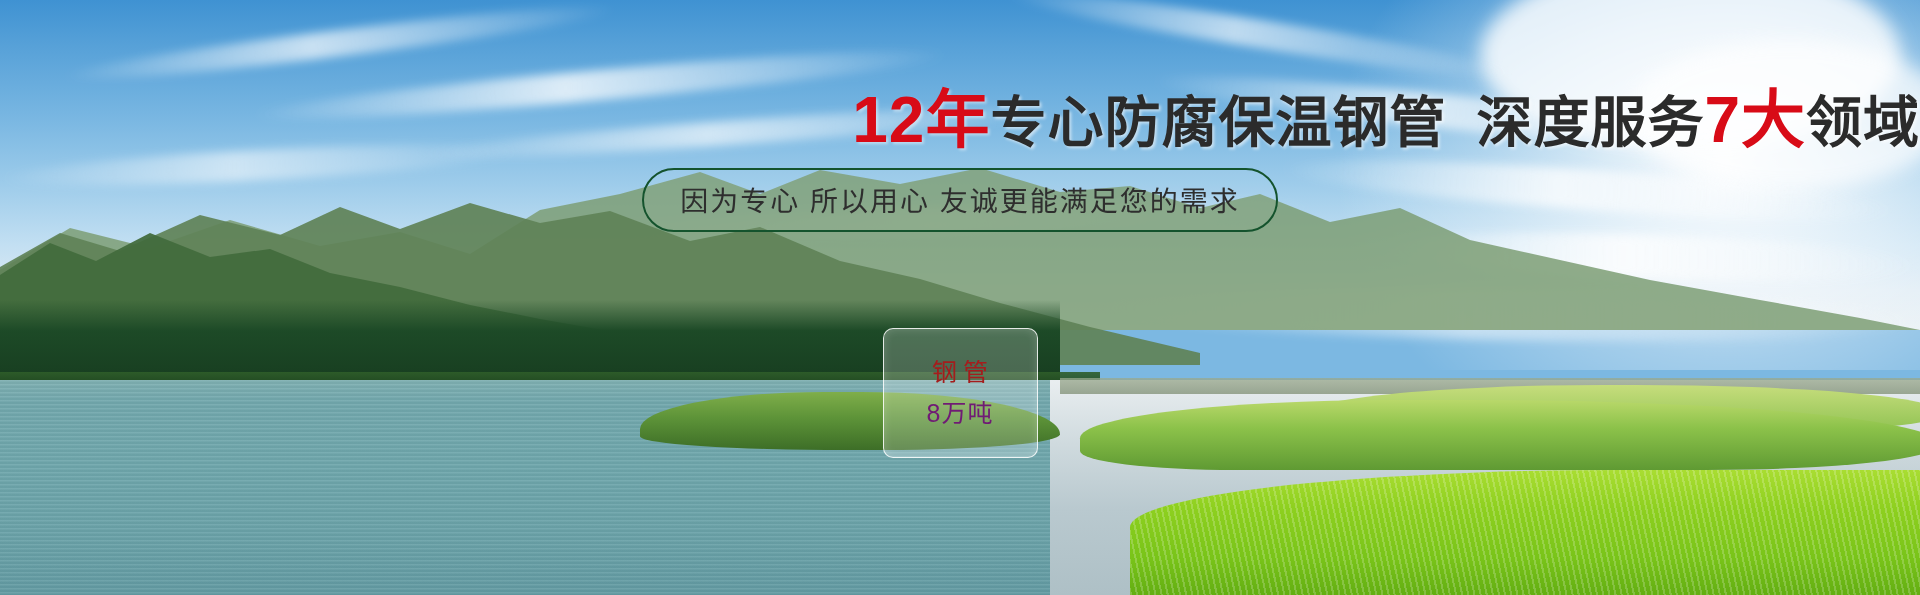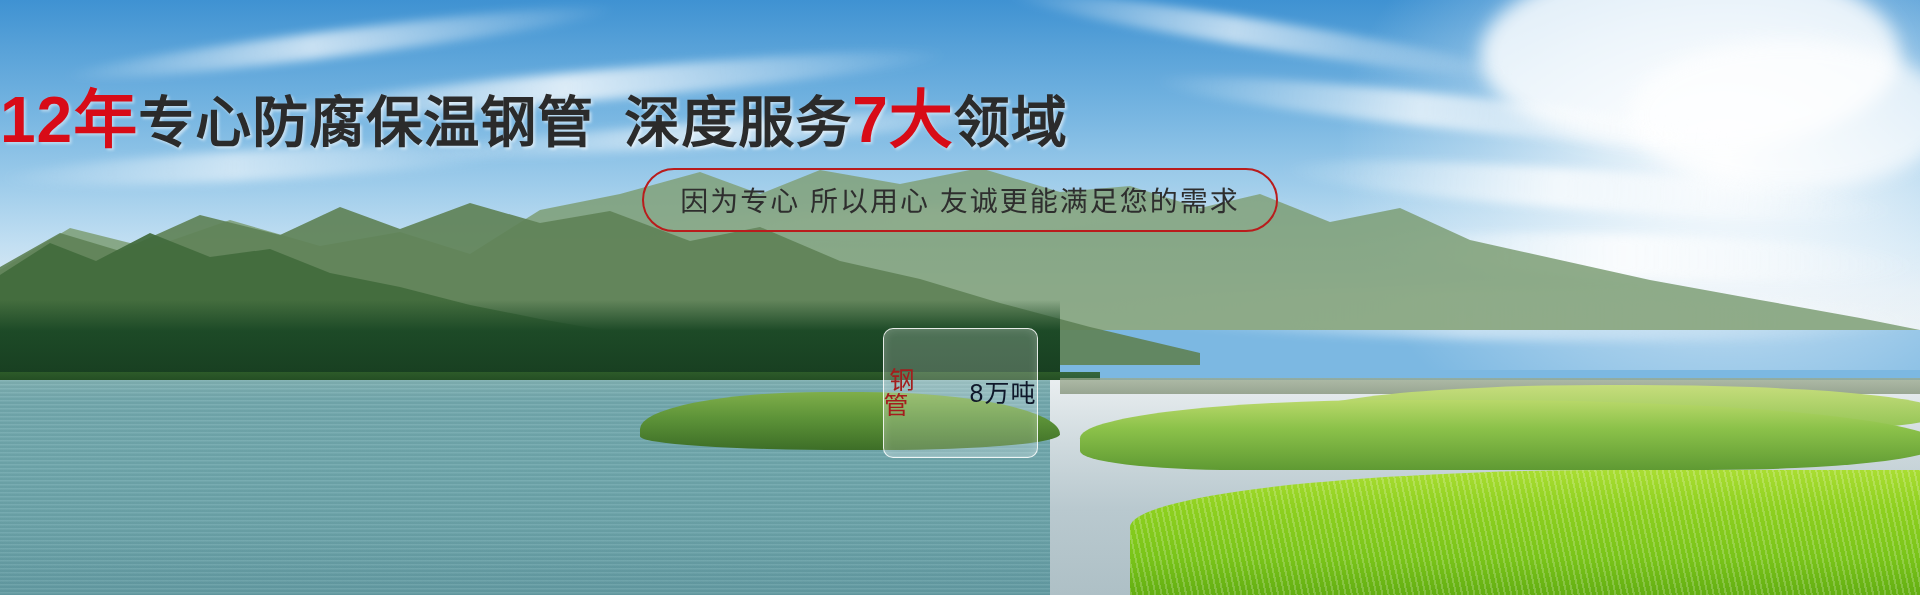--- a/index.html
+++ b/index.html
@@ -124,21 +124,21 @@
   }
 
   
   .content{
     position:absolute;left:0;top:0;width:1920px;height:595px;
     z-index:20;
   }
 
   .headline{
     position:absolute;left:0;top:88px;width:1920px;
-    text-align:left;
+    text-align:right;
     font-size:56px;
     font-weight:bold;
     letter-spacing:1px;
     line-height:1;
     white-space:nowrap;
     color:#2b2b2b;
     text-shadow:2px 2px 3px rgba(255,255,255,.55);
   }
   .headline .hl-red{
     color:#d80b17;
@@ -146,21 +146,21 @@
     font-weight:bold;
     text-shadow:2px 2px 3px rgba(255,255,255,.45);
   }
   .headline .hl-gap{display:inline-block;width:30px;}
 
   .subtitle-wrap{
     position:absolute;left:0;top:168px;width:1920px;
     display:flex;justify-content:center;
   }
   .subtitle{
-    border:2px solid #b91c1c;
+    border:2px solid #14532d;
     border-radius:34px;
     padding:9px 36px 11px 36px;
     font-size:28px;
     color:#2e2e2e;
     letter-spacing:2px;
     white-space:nowrap;
     background:rgba(255,255,255,.04);
   }
 
   
@@ -168,36 +168,36 @@
     position:absolute;left:0;top:328px;width:1920px;
     display:flex;justify-content:center;gap:18px;
   }
   .card{
     width:155px;
     height:130px;
     border:1px solid rgba(255,255,255,.85);
     border-radius:10px;
     background:rgba(255,255,255,.22);
     display:flex;
-    flex-direction:row;
+    flex-direction:column;
     align-items:center;
     justify-content:center;
-    gap:28px;
+    gap:16px;
     box-shadow:0 0 10px rgba(255,255,255,.18) inset;
   }
   .card-label{
     font-size:25px;
     color:#a41d1d;
     letter-spacing:6px;
     text-indent:6px;
     line-height:1;
   }
   .card-value{
     font-size:25px;
-    color:#0f172a;
+    color:#701a75;
     letter-spacing:1px;
     line-height:1;
     white-space:nowrap;
     text-align:center;
   }
   .card-value sup{font-size:15px;vertical-align:super;}
 </style>
 </head>
 <body>
 

